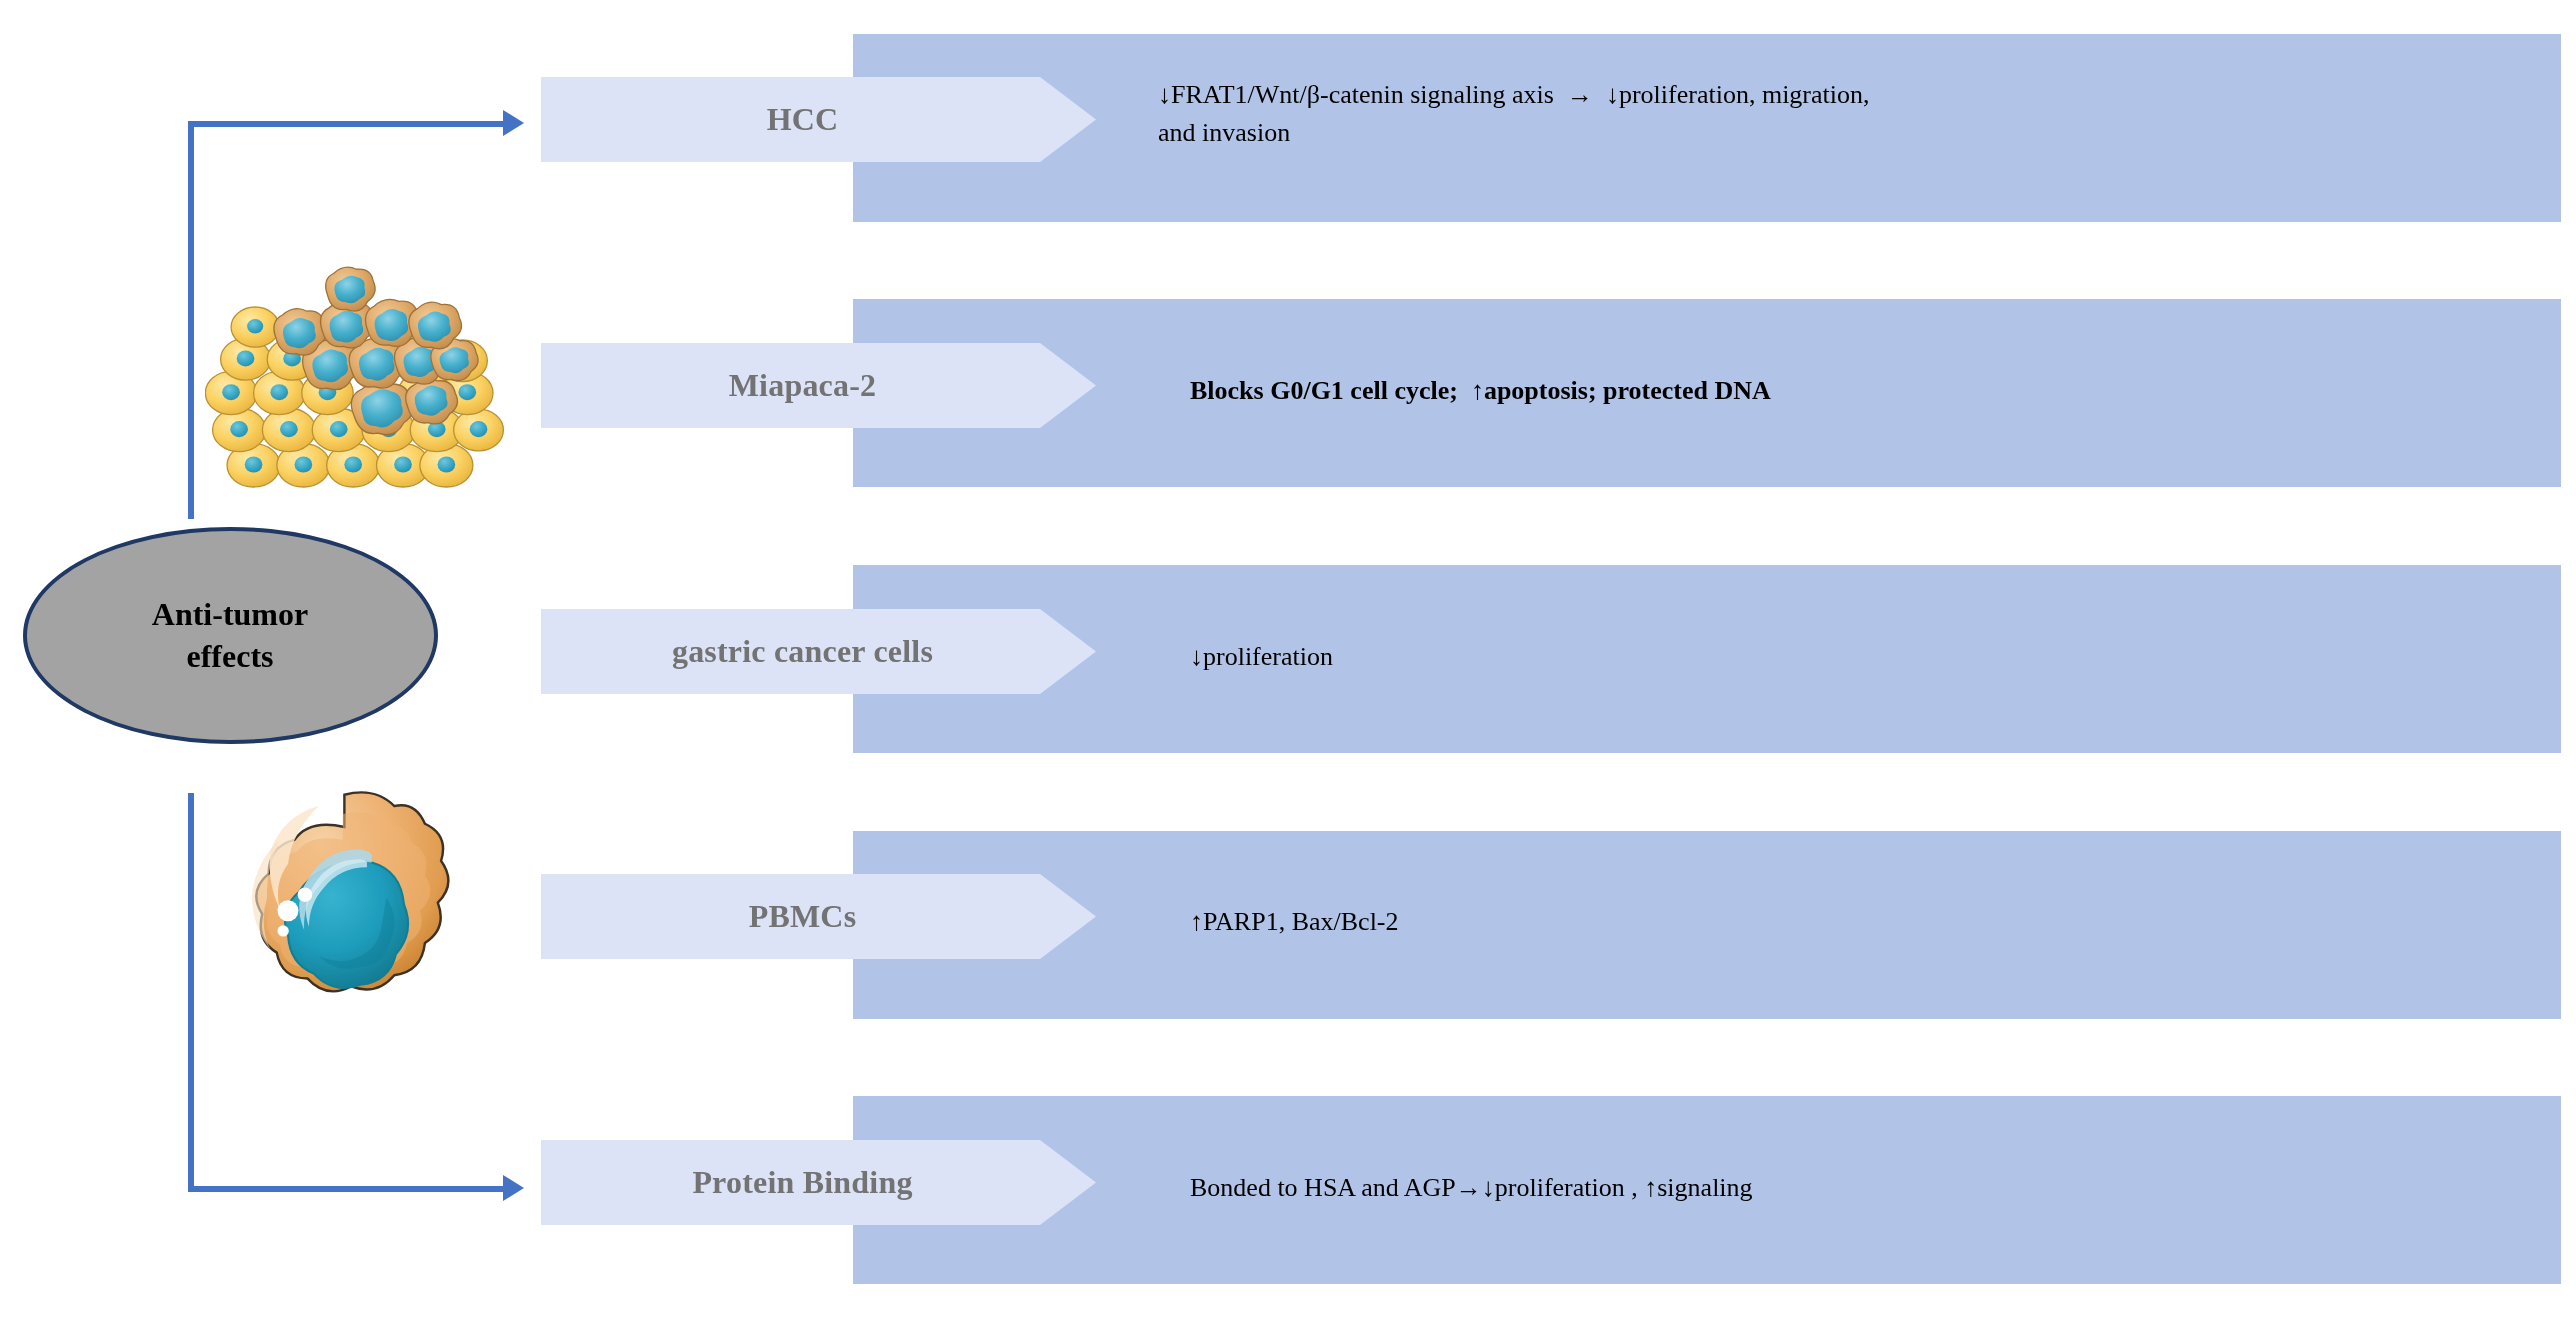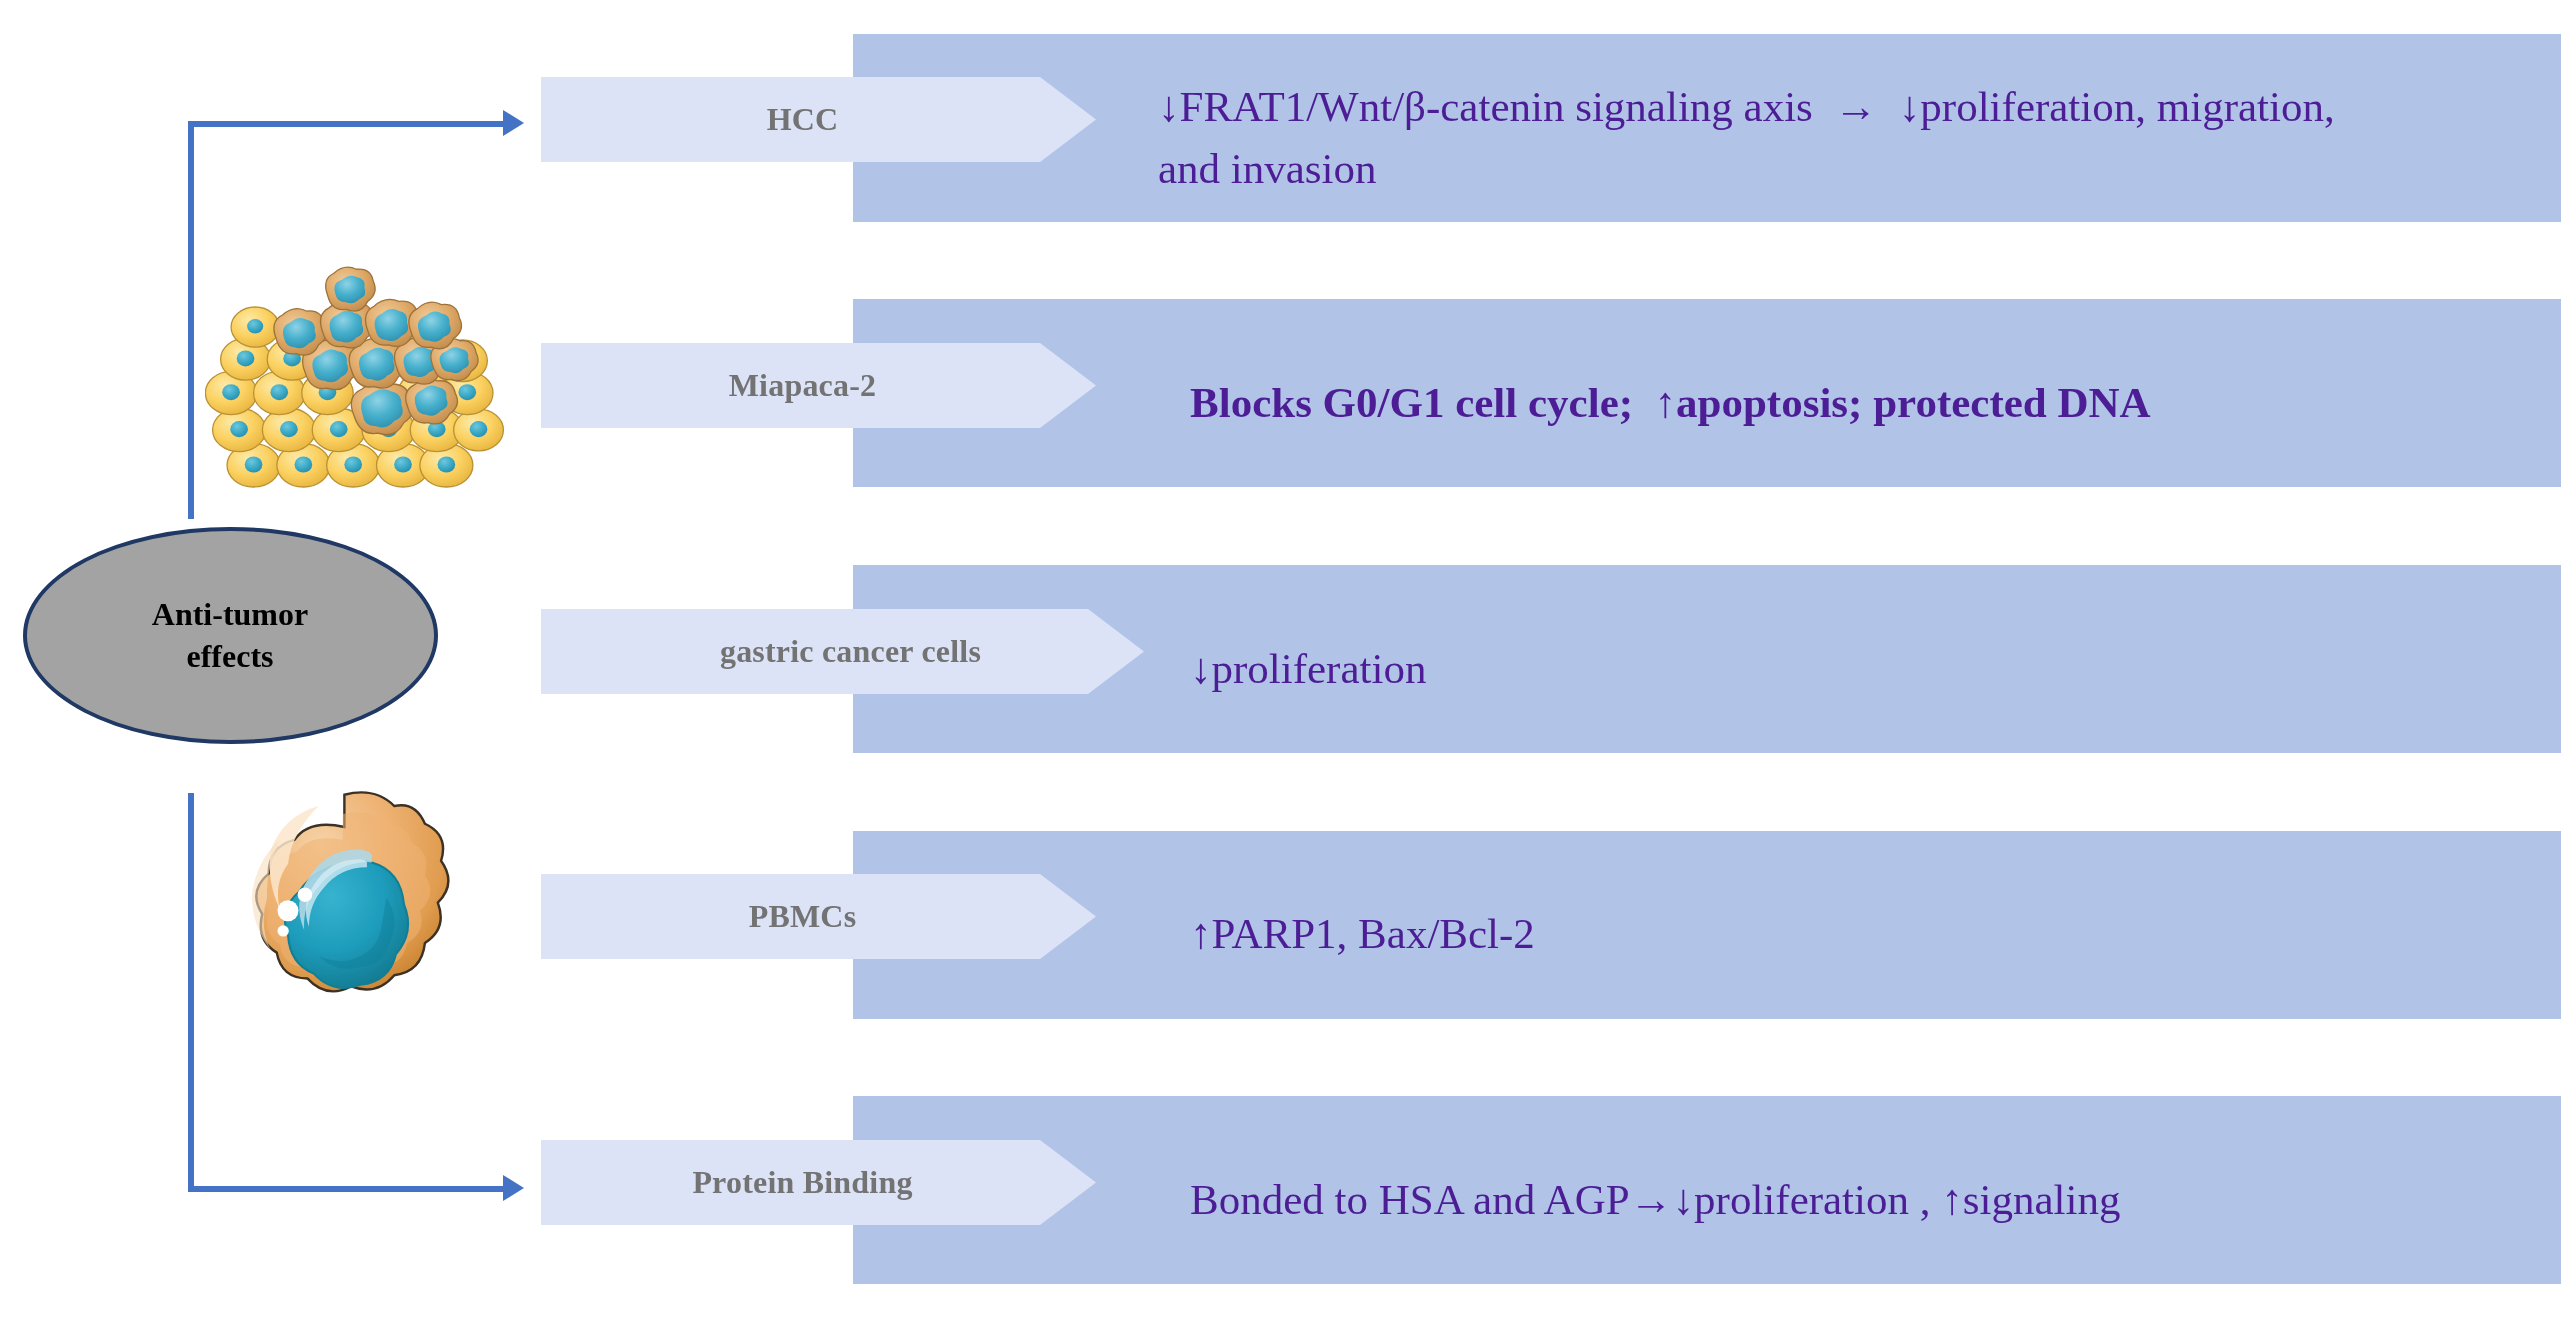--- a/index.html
+++ b/index.html
@@ -40,22 +40,22 @@
     color: #737373;
     text-align: center;
     padding-right: 32px;
     letter-spacing: 0.2px;
     white-space: nowrap;
   }
 
   
   .desc {
     position: absolute;
-    font-size: 43px;
-    color: #4c1d95;
+    font-size: 26px;
+    color: #000000;
     line-height: 1.45;
     white-space: pre-wrap;
   }
 
   
   .ellipse {
     position: absolute;
     border: 4px solid #1f3864;
     background: #a3a3a3;
     border-radius: 50%;
@@ -292,21 +292,21 @@
   </div>
 
   <div class="chevron" style="left:541px; top:77px; width:555px; height:85px;">
     <span class="chevron-label">HCC</span>
   </div>
 
   <div class="chevron" style="left:541px; top:343px; width:555px; height:85px;">
     <span class="chevron-label">Miapaca-2</span>
   </div>
 
-  <div class="chevron" style="left:541px; top:609px; width:555px; height:85px;padding-left:48px;">
+  <div class="chevron" style="left:541px; top:609px; width:555px; height:85px;">
     <span class="chevron-label">gastric cancer cells</span>
   </div>
 
   <div class="chevron" style="left:541px; top:874px; width:555px; height:85px;">
     <span class="chevron-label">PBMCs</span>
   </div>
 
   <div class="chevron" style="left:541px; top:1140px; width:555px; height:85px;">
     <span class="chevron-label">Protein Binding</span>
   </div>

